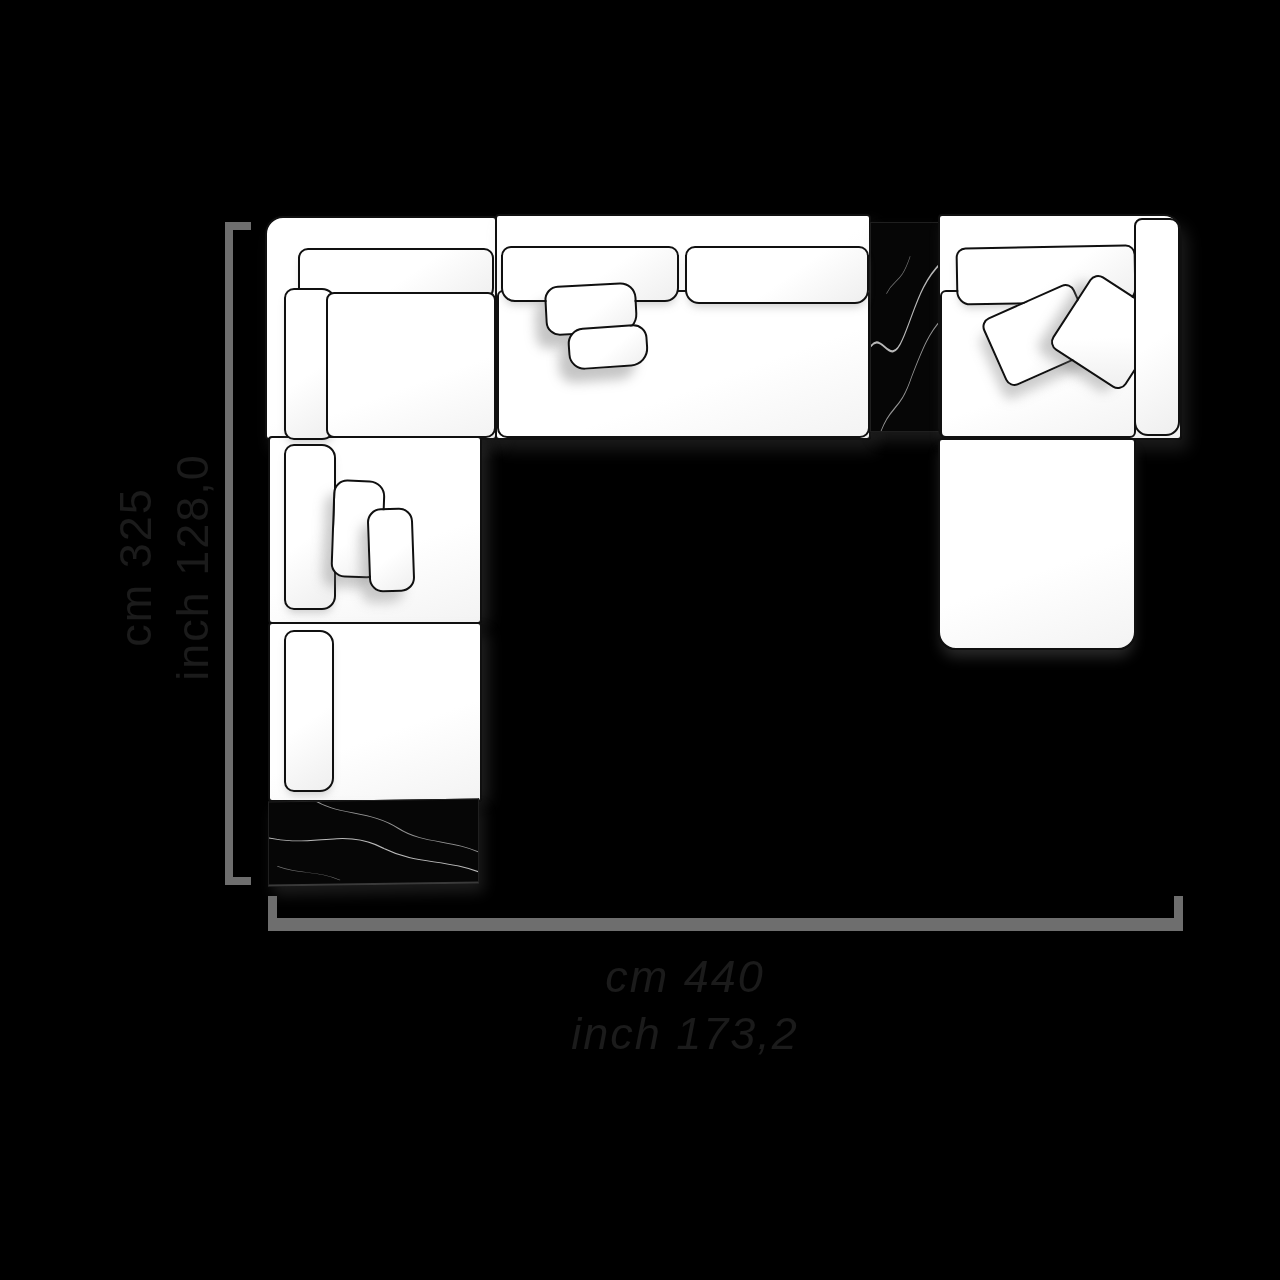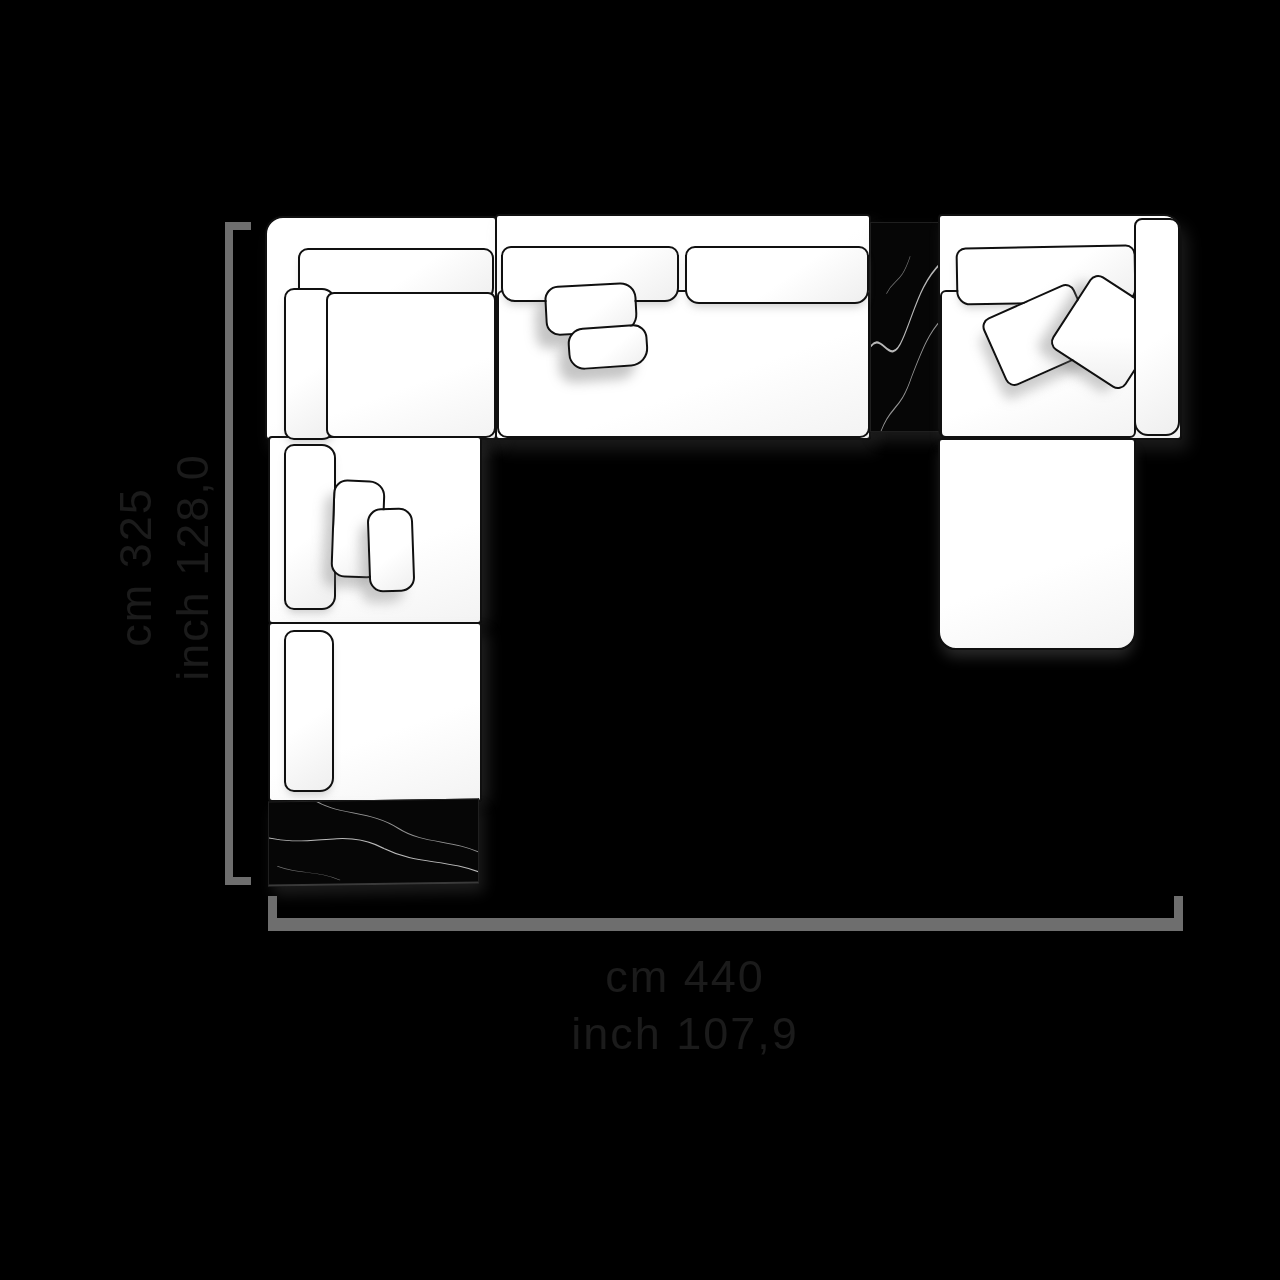--- a/index.html
+++ b/index.html
@@ -79,23 +79,23 @@
   <div class="piece cushion" style="left:284px;top:630px;width:50px;height:162px;border-radius:10px 14px 14px 10px;"></div>
 
   <div class="dim" style="left:225px;top:222px;width:8px;height:663px;"></div>
   <div class="dim" style="left:225px;top:222px;width:26px;height:8px;"></div>
   <div class="dim" style="left:225px;top:877px;width:26px;height:8px;"></div>
 
   <div class="dim" style="left:268px;top:918px;width:915px;height:13px;"></div>
   <div class="dim" style="left:268px;top:896px;width:9px;height:35px;"></div>
   <div class="dim" style="left:1174px;top:896px;width:9px;height:35px;"></div>
 
-  <div class="dim-label" style="left:485px;top:948px;width:400px;">
+  <div class="dim-label" style="left:485px;top:948px;width:400px;font-style:italic;">
     <div>cm 440</div>
-    <div>inch 107,9</div>
+    <div>inch 173,2</div>
   </div>
 
   <div class="dim-label dim-label-v" style="left:14px;top:417px;width:300px;height:300px;">
     <div class="rot">
       <div>cm 325</div>
       <div>inch 128,0</div>
     </div>
   </div>
 
 </div>

